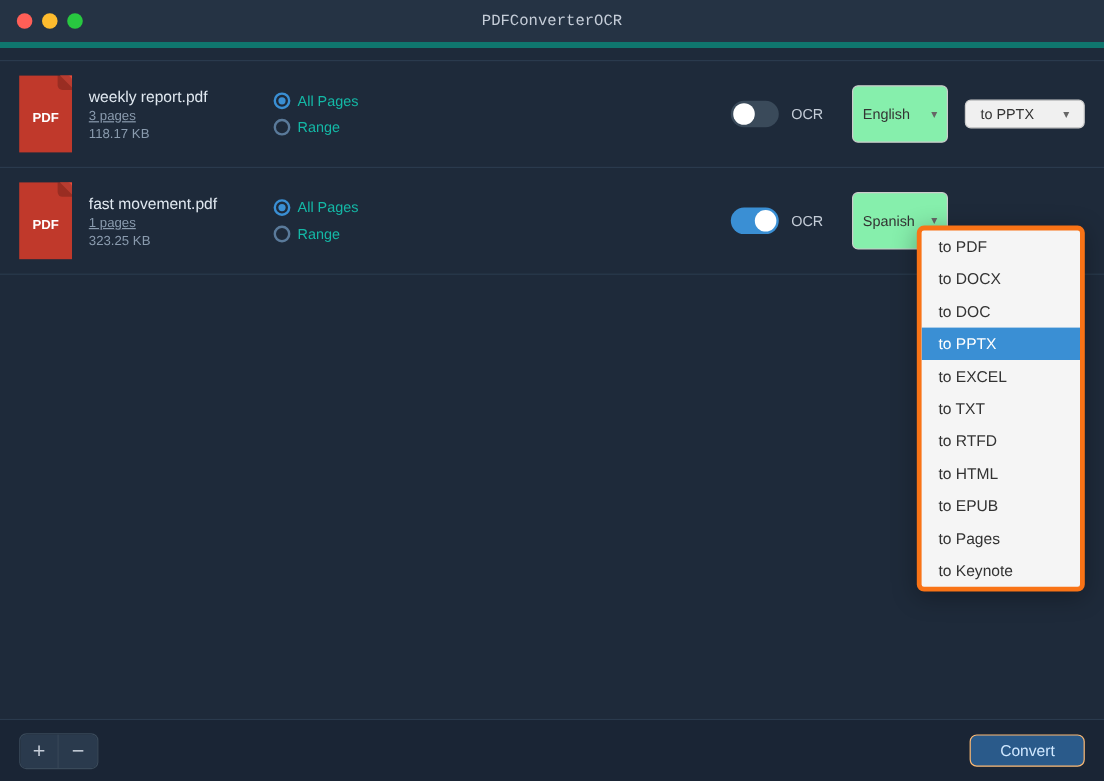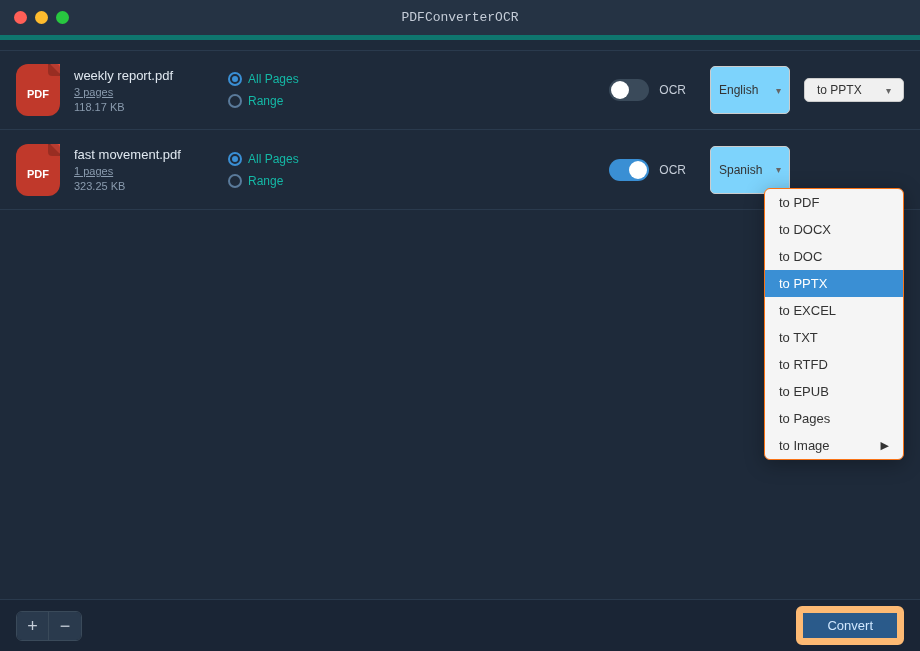--- a/index.html
+++ b/index.html
@@ -60,23 +60,23 @@
       gap: 14px;
       min-height: 80px;
     }
     .file-row:first-child {
       border-top: 1px solid #2a3a4d;
     }
 
     
     .pdf-icon {
       width: 44px;
-      height: 52px;
+      height: 64px;
       background: #c0392b;
-      border-radius: 12px;
+      border-radius: 0;
       display: flex;
       align-items: center;
       justify-content: center;
       color: white;
       font-size: 11px;
       font-weight: bold;
       position: relative;
       flex-shrink: 0;
     }
     .pdf-icon::before {
@@ -195,21 +195,21 @@
       background: white;
       position: absolute;
       top: 2px;
       transition: left 0.2s;
     }
     .toggle.off .toggle-knob { left: 2px; }
     .toggle.on .toggle-knob { left: 20px; }
 
     
     .lang-dropdown {
-      background: #7dd3fc;
+      background: #86efac;
       border: 1px solid #ccc;
       border-radius: 5px;
       padding: 16px 8px;
       font-size: 12px;
       color: #333;
       display: flex;
       align-items: center;
       gap: 4px;
       cursor: pointer;
       min-width: 80px;
@@ -237,21 +237,21 @@
     .format-btn .chevron {
       margin-left: auto;
       color: #666;
       font-size: 10px;
     }
 
     
     .dropdown-menu {
       position: absolute;
       background: #f5f5f5;
-      border: 1px solid #f97316;
+      border: 4px solid #f97316;
       border-radius: 6px;
       box-shadow: 0 4px 20px rgba(0,0,0,0.3);
       min-width: 140px;
       z-index: 100;
       right: 16px;
       top: 148px;
       overflow: hidden;
     }
     .dropdown-item {
       padding: 6px 14px;
@@ -298,21 +298,21 @@
       align-items: center;
       justify-content: center;
       line-height: 1;
     }
     .icon-btn:first-child {
       border-right: 1px solid #3a4a5a;
     }
     .convert-btn {
       margin-left: auto;
       background: #2a5a8a;
-      border: 7px solid #fdba74;
+      border: 1px solid #fdba74;
       border-radius: 6px;
       color: #d0e8ff;
       font-size: 13px;
       padding: 5px 24px;
       cursor: pointer;
       font-weight: 500;
     }
   </style>
 </head>
 <body>
@@ -418,28 +418,30 @@
     <div class="dropdown-item">
       <span>to EXCEL</span>
     </div>
     <div class="dropdown-item">
       <span>to TXT</span>
     </div>
     <div class="dropdown-item">
       <span>to RTFD</span>
     </div>
     <div class="dropdown-item">
+      <span>to HTML</span>
+    </div>
+    <div class="dropdown-item">
       <span>to EPUB</span>
     </div>
     <div class="dropdown-item">
       <span>to Pages</span>
     </div>
     <div class="dropdown-item">
-      <span>to Image</span>
-      <span style="font-size:11px;">▶</span>
+      <span>to Keynote</span>
     </div>
   </div>
 
 </div>
 
 <div class="bottom-bar">
   <div class="add-remove-btns">
     <button class="icon-btn">+</button>
     <button class="icon-btn">−</button>
   </div>

